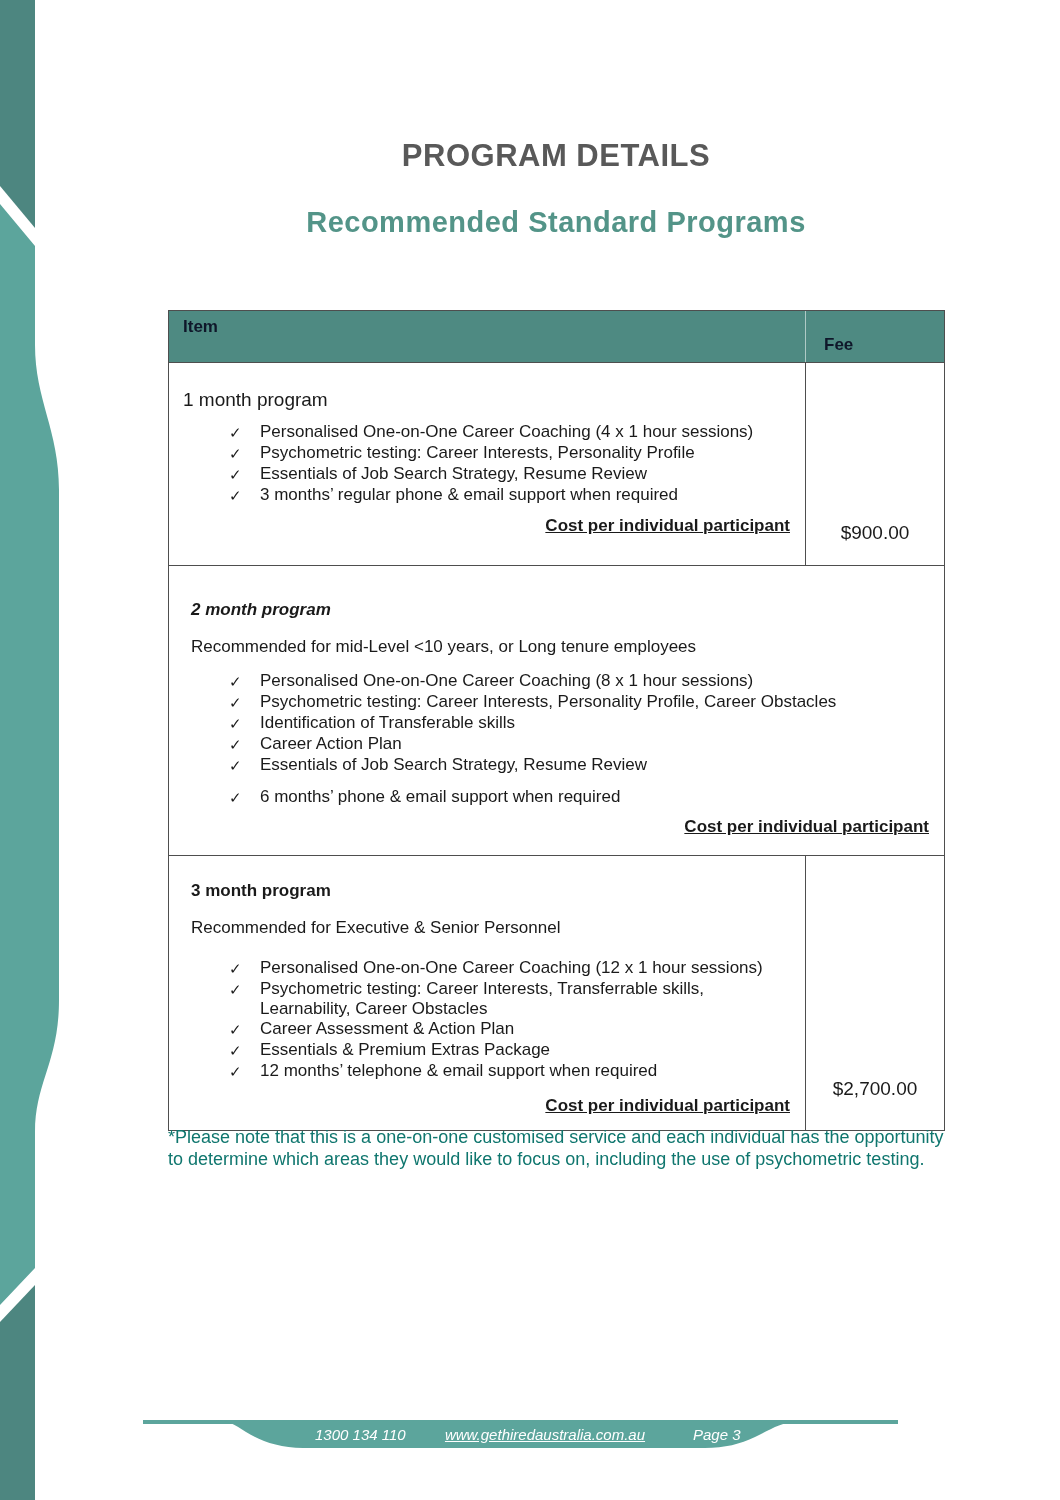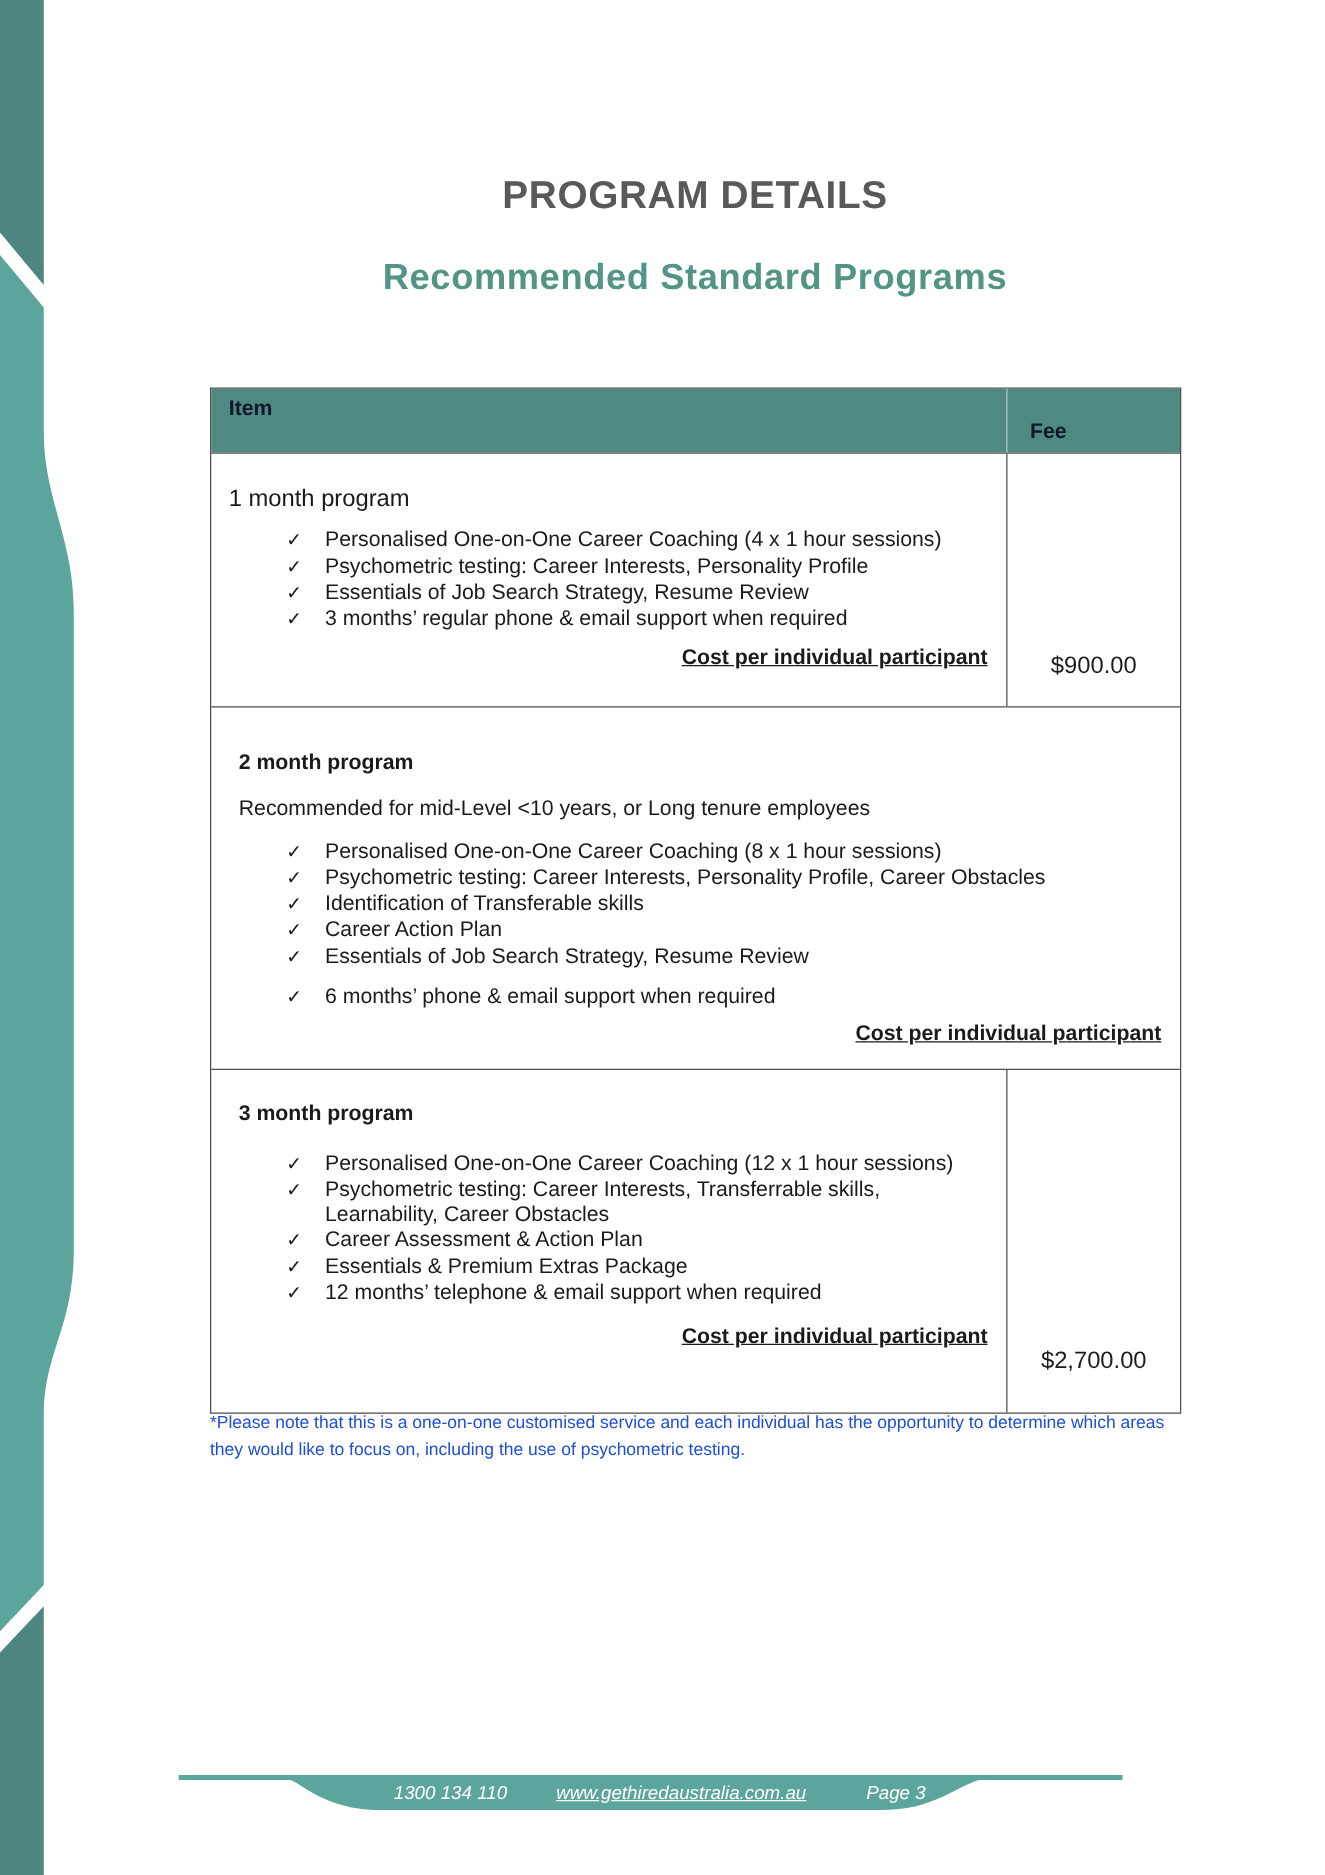--- a/index.html
+++ b/index.html
@@ -37,21 +37,21 @@
   .cell-item{flex:1;min-width:0;}
   .cell-fee{
     width:139px;border-left:1.5px solid var(--border-gray);
     display:flex;align-items:flex-end;justify-content:center;font-size:19px;
   }
   .row-1{min-height:203px;}
   .row-2{min-height:290px;}
   .row-3{min-height:275px;}
   .p-title{margin:0;font-size:17px;font-weight:bold;}
   .row-1 .p-title{font-size:19px;font-weight:normal;margin:26px 0 0 14px;}
-  .row-2 .p-title{margin:34px 0 0 22px;}
+  .row-2 .p-title{margin:34px 0 0 22px;font-style:italic;}
   .row-3 .p-title{margin:25px 0 0 22px;}
   .p-subtitle{margin:0;font-size:17px;}
   .row-1 .p-subtitle{margin:3px 0 0 22px;}
   .row-2 .p-subtitle{margin:17px 0 0 22px;}
   .row-3 .p-subtitle{margin:17px 0 0 22px;}
   .bullets{list-style:none;margin:0;padding:0 12px 0 60px;}
   .row-1 .bullets{margin-top:11px;}
   .row-2 .bullets{margin-top:14px;}
   .row-3 .bullets{margin-top:20px;}
   .bullets li{display:flex;font-size:17px;line-height:20px;}
@@ -64,21 +64,21 @@
   .cost-row span{text-decoration:underline;}
   .row-1 .cost-row{margin-top:10px;}
   .row-2 .cost-row{margin-top:9px;}
   .row-3 .cost-row{margin-top:14px;}
   .row-1 .cell-fee{padding-bottom:21px;}
   .row-2 .cell-fee{padding-bottom:28px;}
   .row-3 .cell-fee{padding-bottom:30px;}
   .fee-serif{font-family:"Liberation Serif",serif;font-size:20px;}
   .footnote{
     position:absolute;top:1127px;left:168px;width:780px;margin:0;
-    font-size:14px;line-height:21.5px;color:#1d4ed8;
+    font-size:18px;line-height:21.5px;color:#0f766e;
   }
   .footer-svg{position:absolute;left:140px;top:1415px;}
   .footer-text{position:absolute;left:0;top:1424px;width:1060px;height:22px;
     font-size:15px;font-style:italic;color:#fff;}
   .footer-phone{position:absolute;left:315px;top:2px;}
   .footer-site{position:absolute;left:390px;width:310px;text-align:center;top:2px;text-decoration:underline;color:#fff;}
   .footer-page{position:absolute;left:693px;top:2px;}
 </style>
 </head>
 <body>
@@ -156,20 +156,21 @@
             <span class="bullet-text">6 months’ phone &amp; email support when required</span>
           </li>
         </ul>
       <div class="cost-row"><span>Cost per individual participant</span></div>
     </div>
   </div>
 
   <div class="trow row-3">
     <div class="cell-item">
       <p class="p-title">3 month program</p>
+      <p class="p-subtitle">Recommended for Executive &amp; Senior Personnel</p>
       <ul class="bullets">
           <li>
             <span class="check">✓</span>
             <span class="bullet-text">Personalised One-on-One Career Coaching (12 x 1 hour sessions)</span>
           </li>
           <li>
             <span class="check">✓</span>
             <span class="bullet-text">Psychometric testing: Career Interests, Transferrable skills, Learnability, Career Obstacles</span>
           </li>
           <li>

